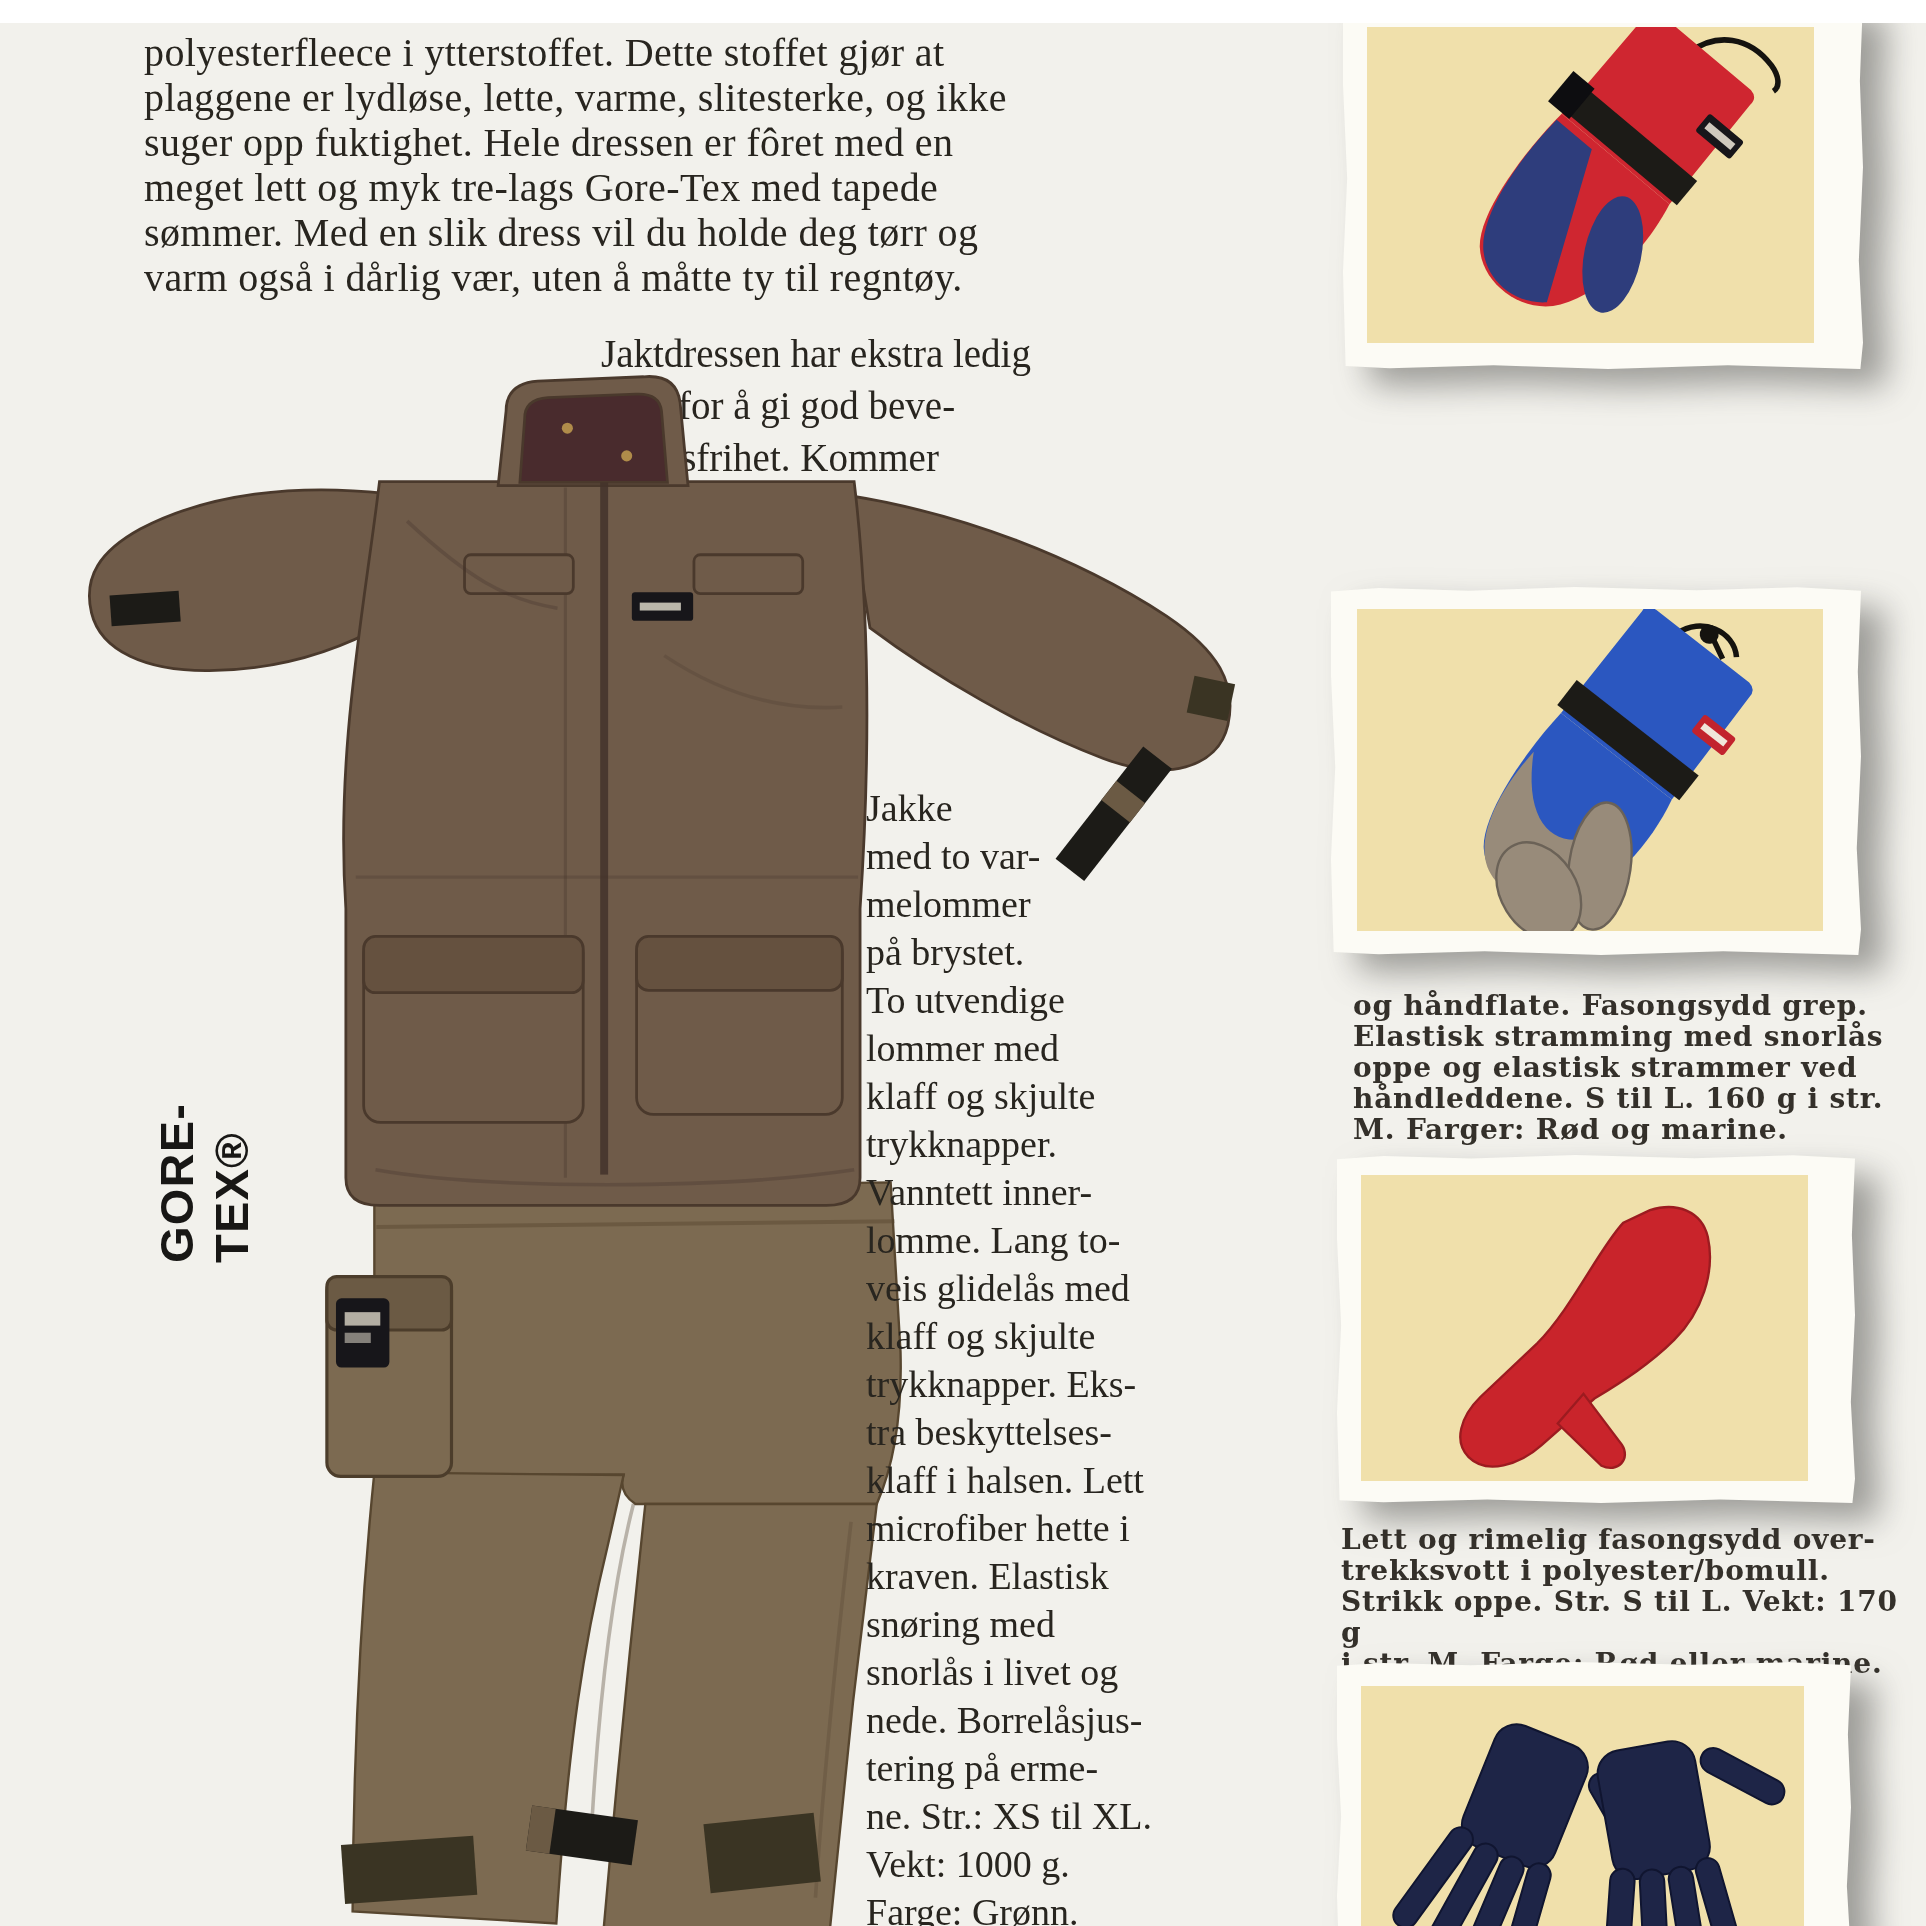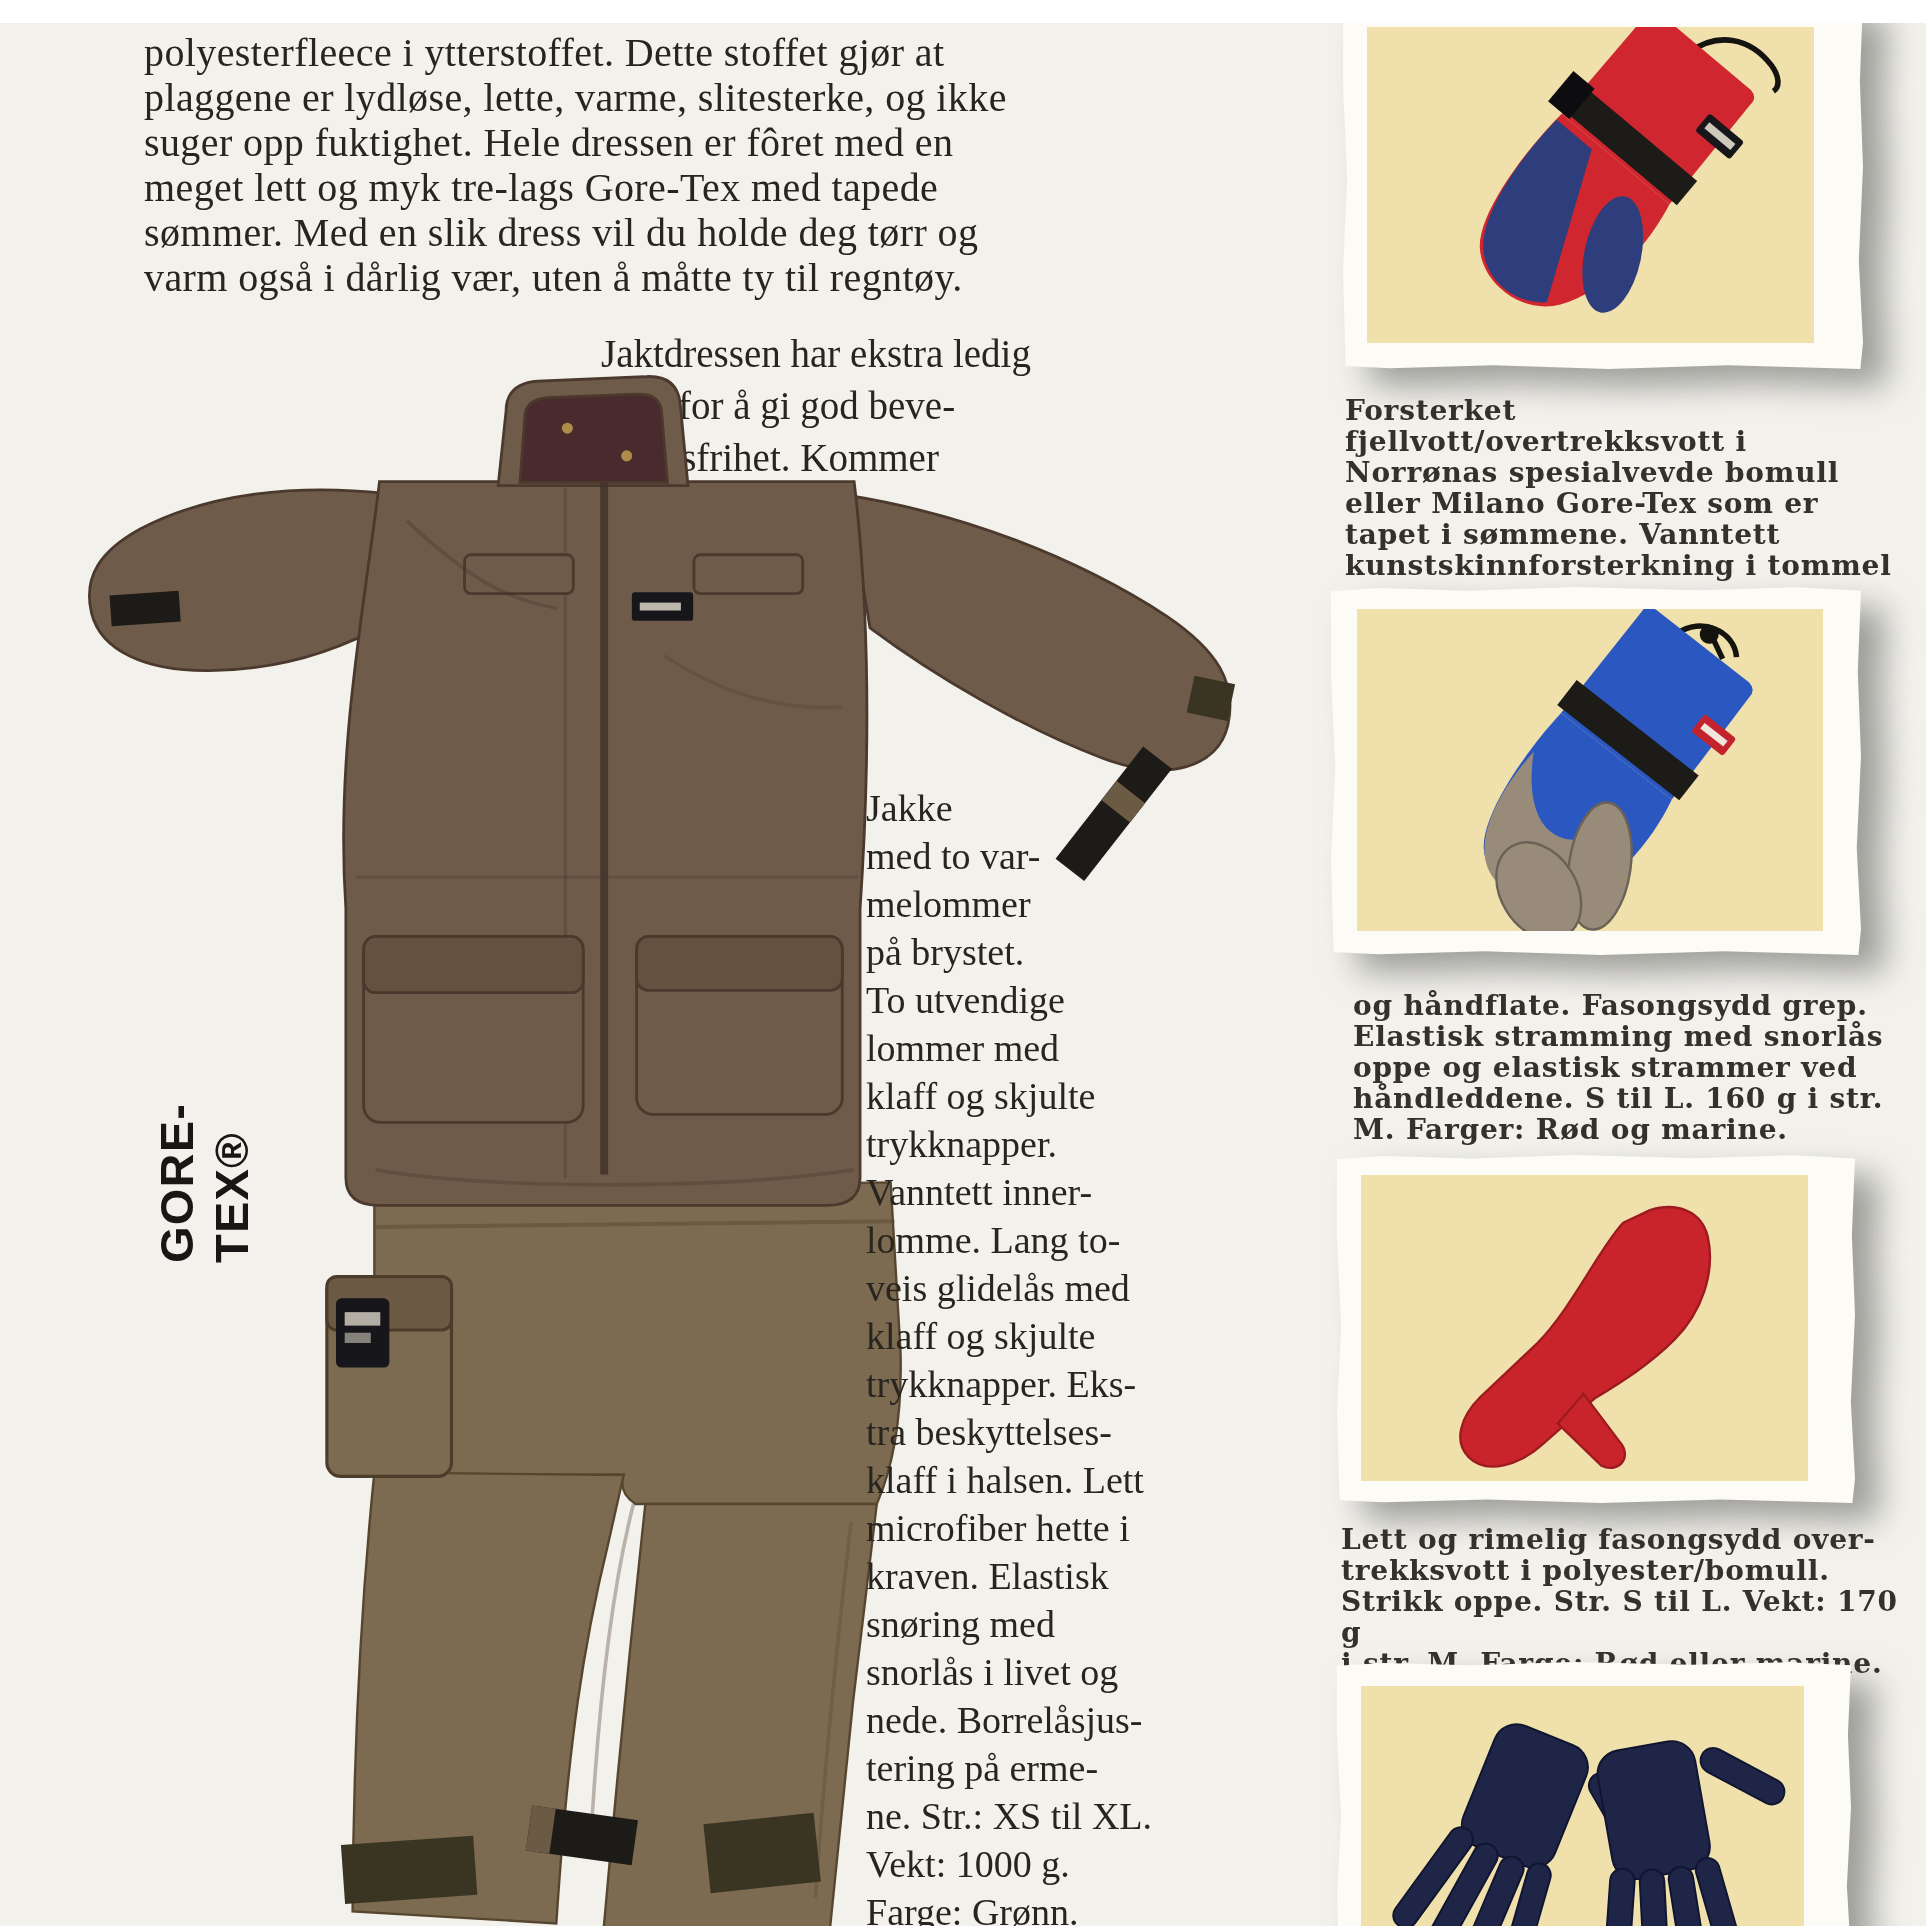--- a/index.html
+++ b/index.html
@@ -148,26 +148,20 @@
             <rect x="-198" y="-150" width="392" height="80" fill="#1c1b17"></rect>
             <rect x="-225" y="-162" width="70" height="100" fill="#0d0d10"></rect>
             <rect x="108" y="-302" width="114" height="58" rx="8" fill="#17161a"></rect>
             <rect x="122" y="-284" width="86" height="20" fill="#cfc9bd"></rect>
           </g>
         </svg>
       </div>
     </div>
   </div>
 
-  <div class="abs caption" style="left: 1345px; top: 372px; width: 577px; color: rgb(52, 48, 42);">Forsterket
-fjellvott/overtrekksvott i
-Norrønas spesialvevde bomull
-eller Milano Gore-Tex som er
-tapet i sømmene. Vanntett
-kunstskinnforsterkning i tommel</div>
 
   <div class="abs cardwrap" style="left:1331px;top:564px;width:530px;height:368px;">
     <div class="card" style="background-color: rgb(252, 251, 245);">
       <div class="cream" style="inset: 22px 38px 24px 26px; background-color: rgb(240, 224, 171);">
         <svg width="100%" height="100%" viewBox="0 0 1180 815" preserveAspectRatio="xMidYMid meet">
           <g transform="translate(620,420) rotate(38)">
             <path d="M-70,-400 C-50,-470 40,-495 85,-445 M-10,-455 L60,-420" stroke="#15130f" stroke-width="14" fill="none"></path>
             <circle cx="-5" cy="-448" r="24" fill="#15130f"></circle>
             <path d="M-175,-390 Q-180,-412 -148,-414 L150,-414 Q176,-410 173,-384 L178,-60 L-178,-60 Z" fill="#2b57c0"></path>
             <path d="M-178,-60 L178,-60 C205,60 196,212 130,312 C74,392 -56,402 -120,332 C-176,270 -190,82 -178,-60 Z" fill="#2b57c0"></path>

